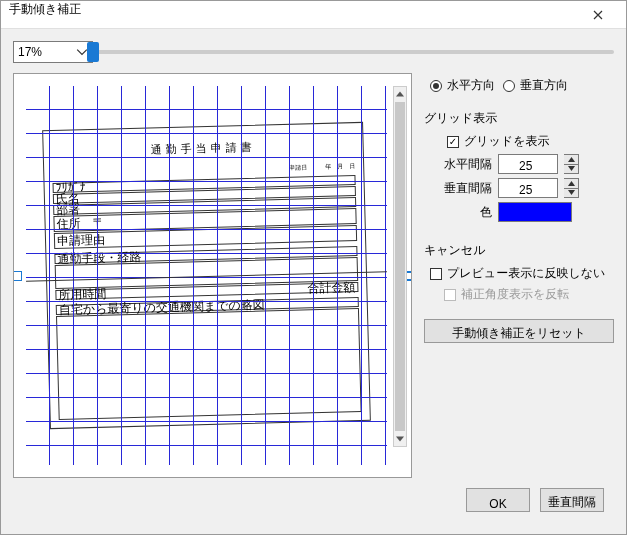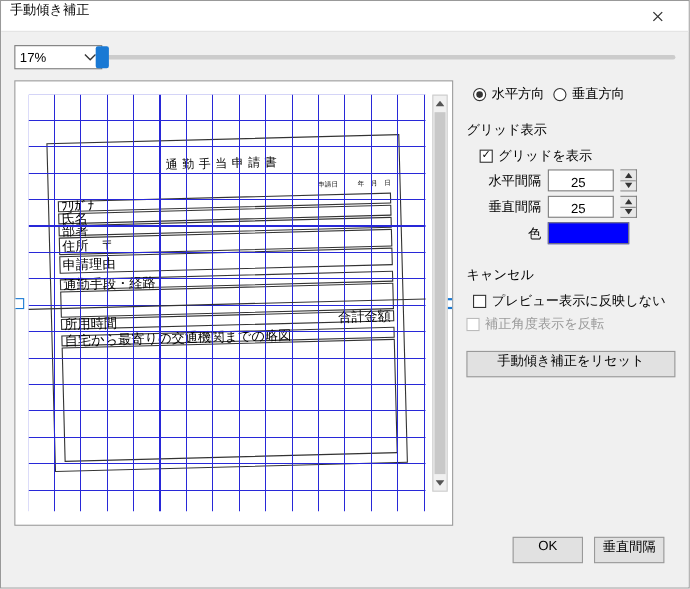--- a/index.html
+++ b/index.html
@@ -49,21 +49,21 @@
 .check.dis .box{border-color:#bbb}
 .kv{display:flex;align-items:center;gap:6px;margin:4px 0 4px 18px}
 .kv .k{width:50px;text-align:right}
 .num{width:60px;height:20px;border:1px solid #7a7a7a;background:#fff;display:flex;align-items:flex-end;padding:0 20px}
 .num span{flex:1}
 .spin{width:15px;height:20px;border:1px solid #7a7a7a;border-left:none;display:flex;flex-direction:column}
 .spin div{flex:1;display:flex;align-items:center;justify-content:center;background:#e8e8e8}
 .spin div:first-child{border-bottom:1px solid #7a7a7a}
 .spin svg{width:7px;height:5px}
 .swatch{width:74px;height:20px;border:1px solid #7a7a7a}
-.btn{height:24px;border:1px solid #999;background:#e1e1e1;display:flex;align-items:flex-start;justify-content:center;cursor:default}
+.btn{height:24px;border:1px solid #999;background:#e1e1e1;display:flex;align-items:flex-end;justify-content:center;cursor:default}
 .footer{height:44px;display:flex;justify-content:flex-end;align-items:center;gap:10px;padding:0 10px}
 .footer .btn{width:64px;height:24px}
 
 .dashgrid{position:absolute;inset:0;pointer-events:none}
 .dashgrid::before,.dashgrid::after{content:"";position:absolute;inset:0}
 .dashgrid::before{background:repeating-linear-gradient(to right,rgba(30,30,200,0) 0 23px,#2828d8 23px 24px)}
 .dashgrid::after{background:repeating-linear-gradient(to bottom,rgba(30,30,200,0) 0 23px,#2828d8 23px 24px)}
 </style>
 </head>
 <body>
@@ -161,21 +161,21 @@
           </label>
           <label class="radio">
             <span class="bub"></span>
             <span>垂直方向</span>
           </label>
         </div>
       </div>
 
       <div class="group">
         <div class="h">グリッド表示</div>
-        <label class="check" style="margin-left:12px">
+        <label class="check" style="margin-left:23px">
           <span class="box on"></span>
           <span>グリッドを表示</span>
         </label>
         <div class="kv">
           <span class="k">水平間隔</span>
           <div class="num">
               <span>25</span>
             </div>
           <div class="spin">
             <div>
@@ -213,21 +213,21 @@
           <div class="swatch" style="background:#0000ff"></div>
         </div>
       </div>
 
       <div class="group">
         <div class="h">キャンセル</div>
         <label class="check" style="margin-left:6px">
           <span class="box"></span>
           <span>プレビュー表示に反映しない</span>
         </label>
-        <label class="check dis" style="margin-top:4px">
+        <label class="check dis" style="margin-left:20px;margin-top:4px">
           <span class="box"></span>
           <span>補正角度表示を反転</span>
         </label>
       </div>
 
       <div class="btn" style="margin-top:4px">
         <span>手動傾き補正をリセット</span>
       </div>
     </div>
   </div>

